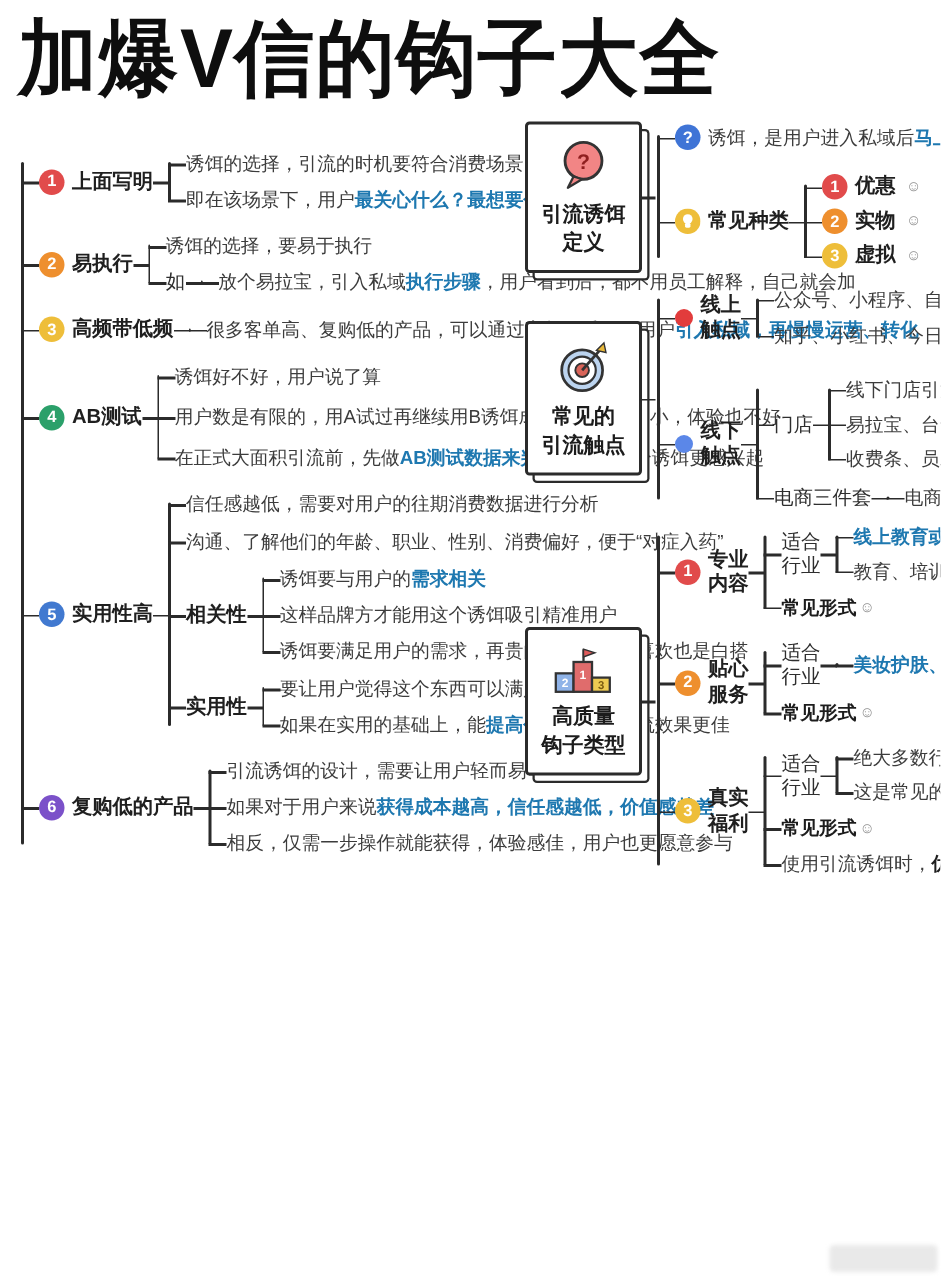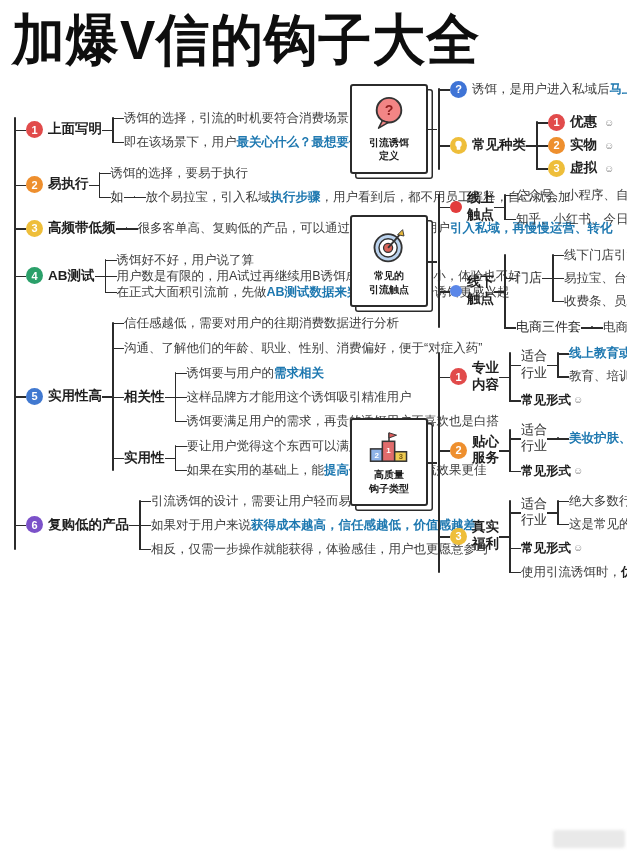--- a/index.html
+++ b/index.html
@@ -18,21 +18,21 @@
   .self{position:relative;display:flex;align-items:center;gap:5px;flex-shrink:0;}
   .haskids > .self::after{content:"";position:absolute;right:-11px;top:50%;width:11px;height:1.5px;background:#2b2b2b;}
   .kids{position:relative;display:flex;flex-direction:column;row-gap:7px;margin-left:10px;padding-left:12px;}
   .kids::before{content:"";position:absolute;left:0;top:7px;bottom:7px;width:1.5px;background:#2b2b2b;border-radius:2px;}
   .kids > .tnode{position:relative;}
   .kids > .tnode::before{content:"";position:absolute;left:-12px;top:50%;width:12px;height:1.5px;background:#2b2b2b;}
 
   .mbox{display:flex;flex-direction:column;align-items:center;justify-content:center;gap:3px;
         width:66px;padding:9px 4px;background:#fff;border:2px solid #2b2b2b;border-radius:3px;
         box-shadow:5px 5px 0 -1.5px #fff,5px 5px 0 0 #2b2b2b;}
-  .box-label{font-size:10px;font-weight:700;color:#1c1c1c;text-align:center;white-space:pre-line;line-height:1.35;}
+  .box-label{font-size:14px;font-weight:700;color:#1c1c1c;text-align:center;white-space:pre-line;line-height:1.35;}
 
   .badge{display:flex;align-items:center;justify-content:center;width:17px;height:17px;border-radius:50%;
          color:#fff;font-size:11px;font-weight:700;flex-shrink:0;}
   .blabel{font-size:13.5px;font-weight:700;color:#1f1f1f;line-height:1.25;white-space:pre-line;}
   .plabel{font-size:13px;color:#2e2e2e;line-height:1.25;white-space:pre-line;}
   .plabel.bold{font-weight:700;color:#1f1f1f;font-size:13.5px;}
   .dot{width:12px;height:12px;border-radius:50%;flex-shrink:0;}
   .qbadge{display:flex;align-items:center;justify-content:center;width:17px;height:17px;border-radius:50%;
           background:#3f74d6;color:#fff;font-size:11px;font-weight:700;flex-shrink:0;}
   .icon{display:inline-flex;align-items:center;justify-content:center;line-height:0;}
@@ -108,21 +108,21 @@
                     <div class="tx"><span>很多客单高、复购低的产品，可以通过高频的诱饵把用户</span><span class="seg-blue">引入私域，再慢慢运营、转化</span></div>
                   </div>
                 </div>
               </div>
             </div>
             <div class="tnode haskids">
               <div class="self">
                 <span class="badge" style="background: rgb(43, 160, 106);">4</span>
                 <span class="blabel">AB测试</span>
               </div>
-              <div class="kids" style="row-gap: 0;">
+              <div class="kids" style="row-gap: 11px;">
                 <div class="tnode">
                   <div class="self" style="align-items: center;">
                     <div class="tx"><span>诱饵好不好，用户说了算</span></div>
                   </div>
                 </div>
                 <div class="tnode">
                   <div class="self" style="align-items: center;">
                     <div class="tx"><span>用户数是有限的，用A试过再继续用B诱饵成功的可能性更小，体验也不好</span></div>
                   </div>
                 </div>

